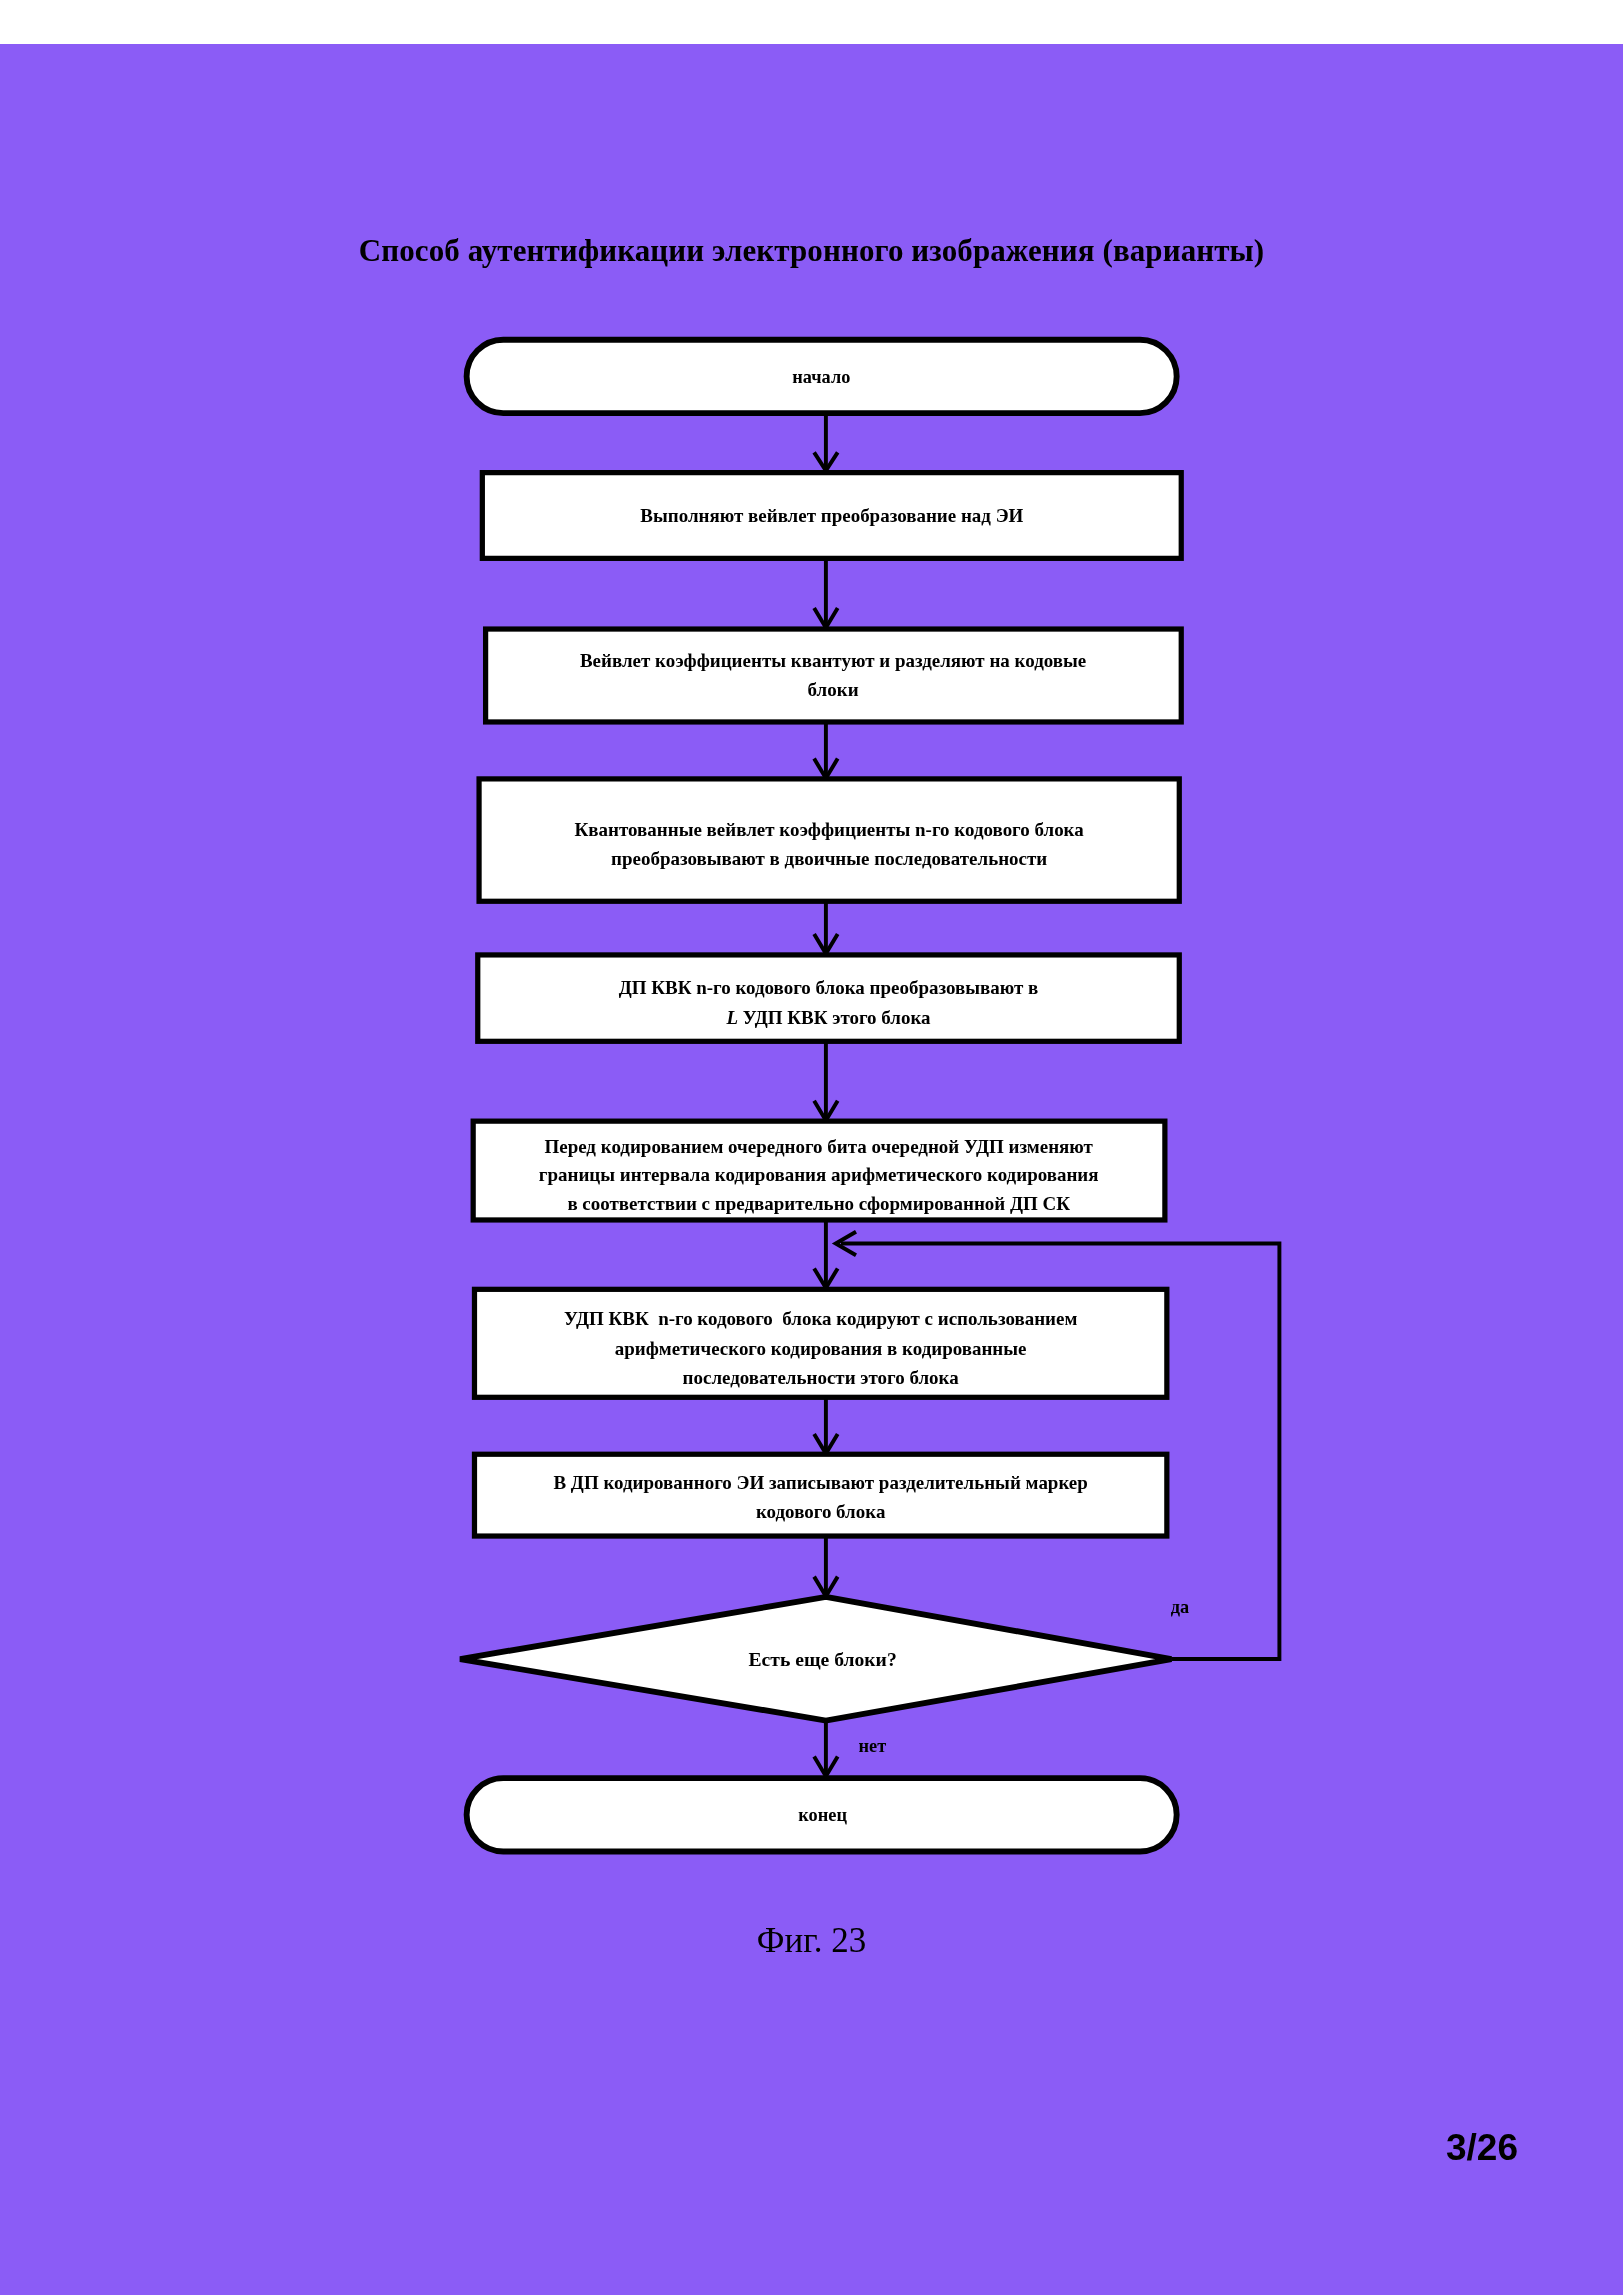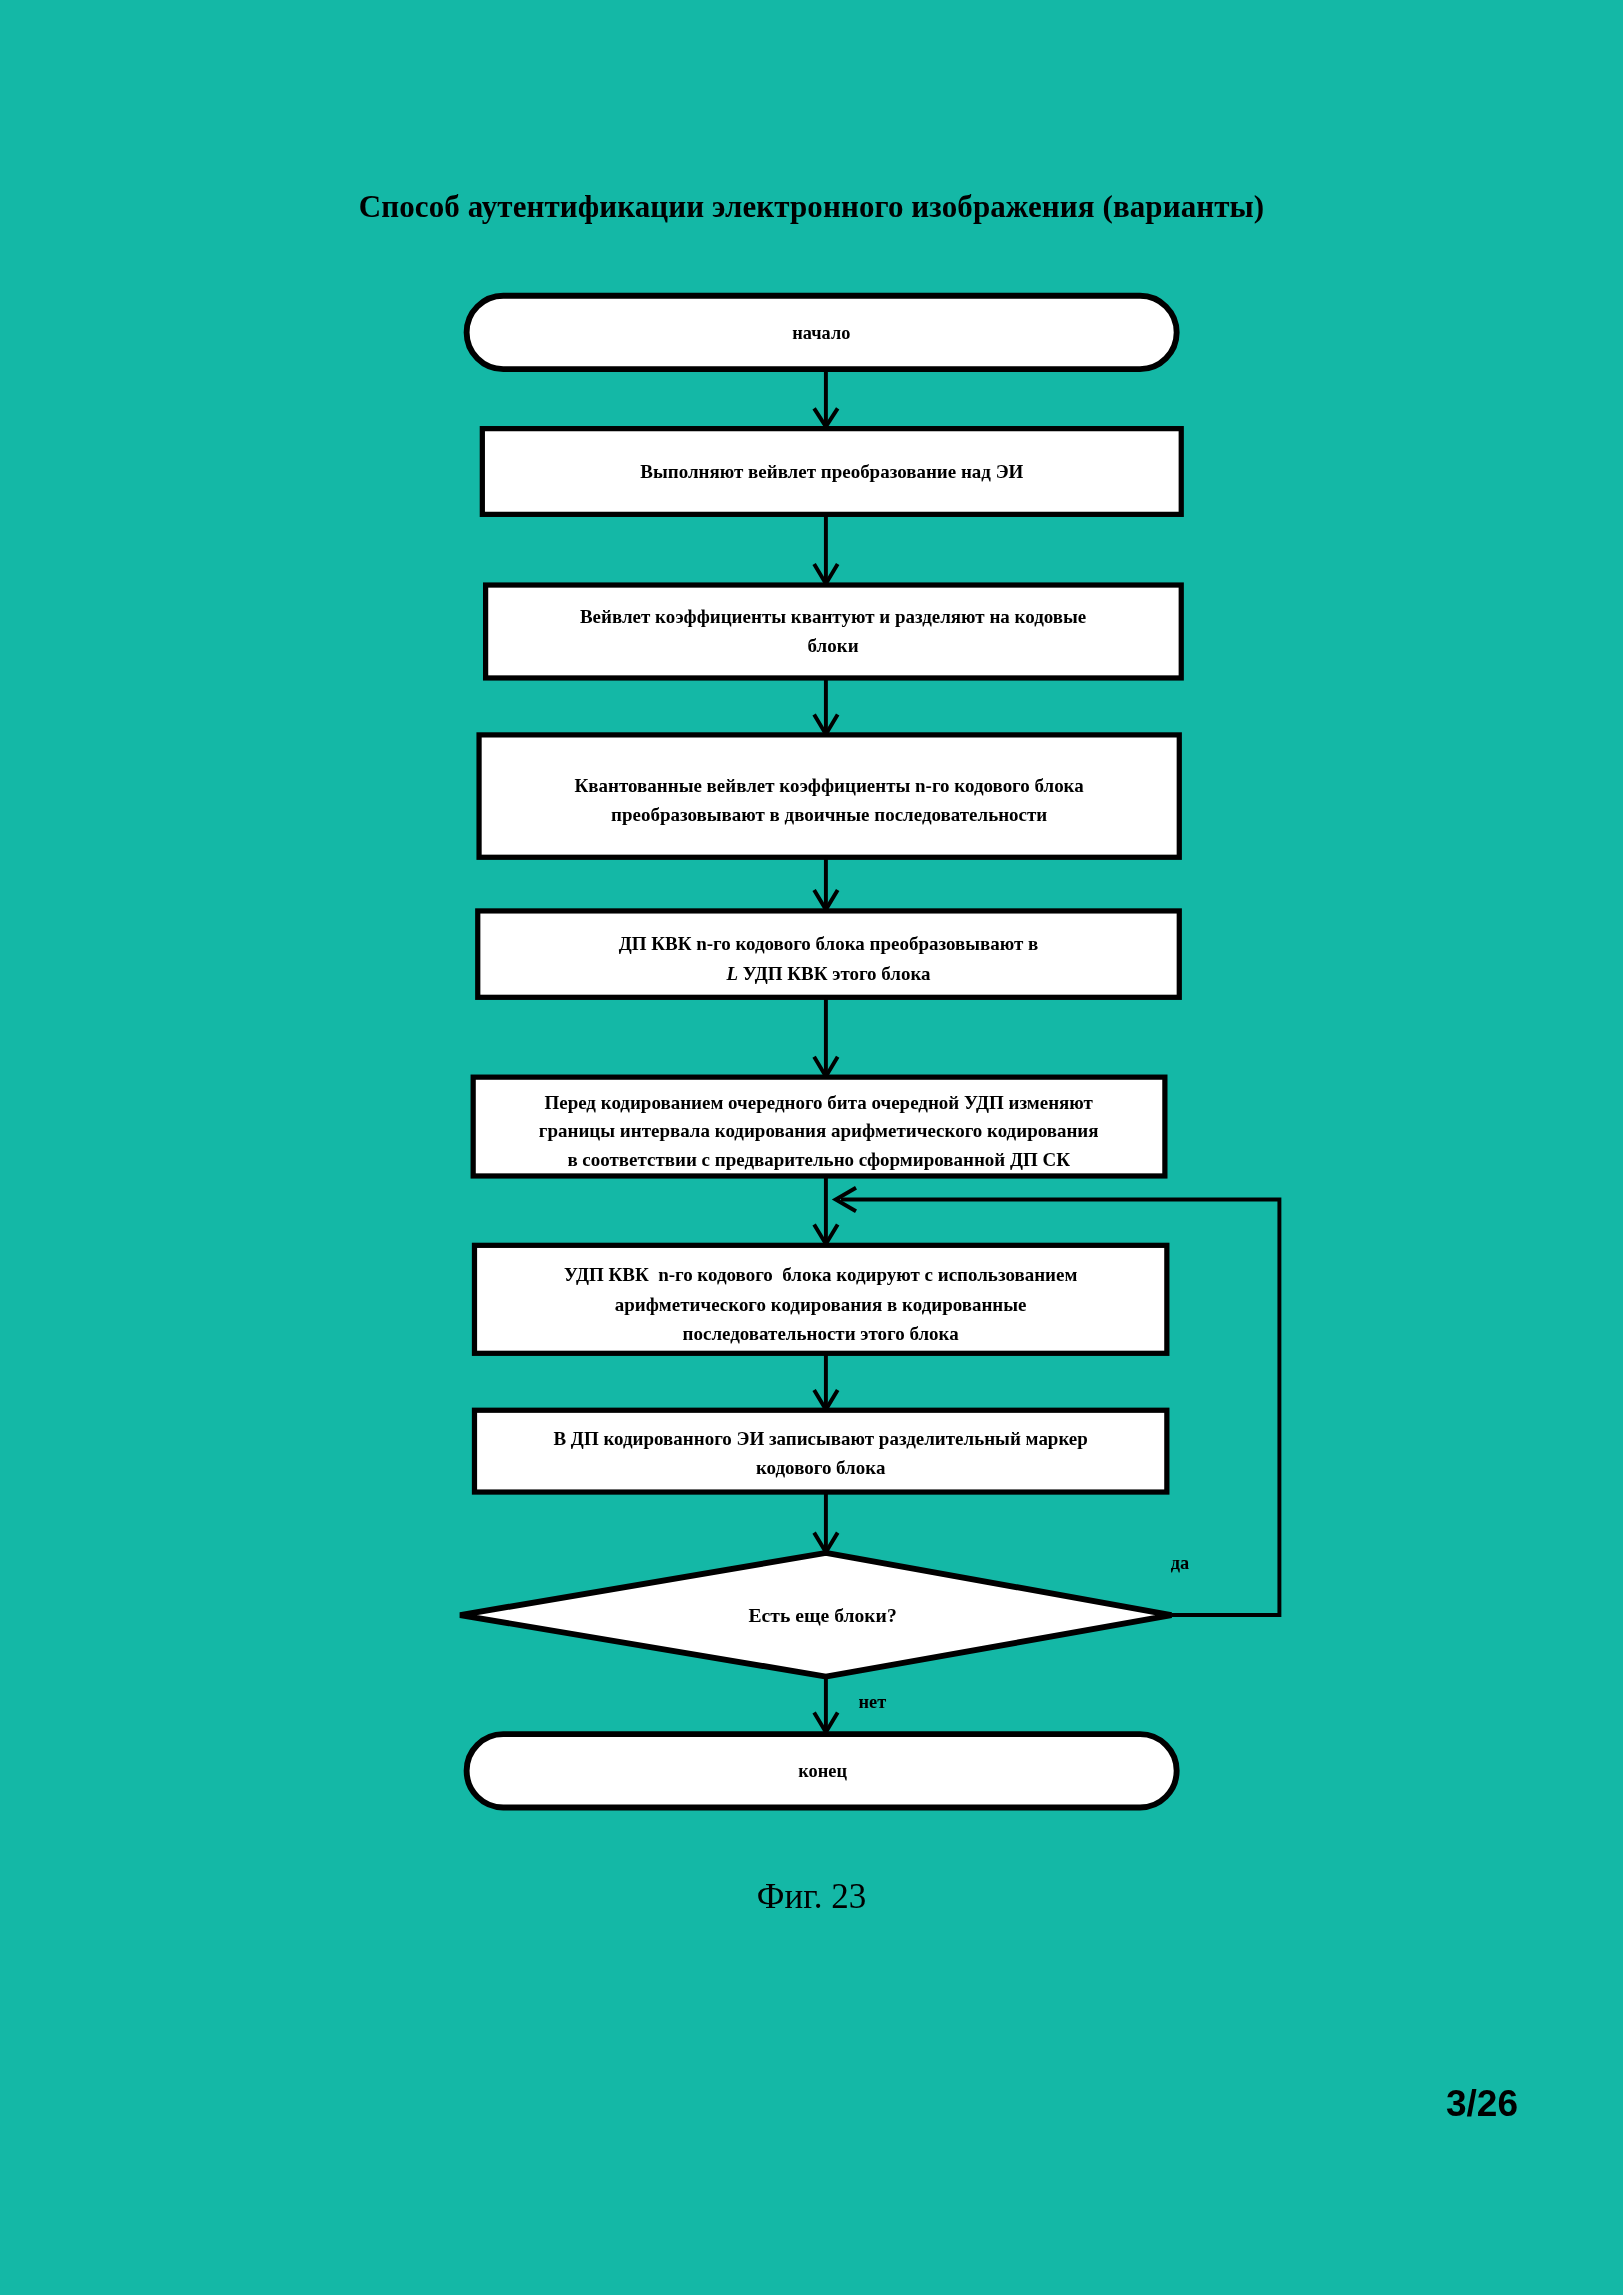--- a/index.html
+++ b/index.html
@@ -12,21 +12,22 @@
     height: 2295px;
     position: relative;
     font-family: "Liberation Serif", serif;
     color: #000000;
     overflow: hidden;
   }
 
   #page {
     position: absolute;
     inset: 0;
-    background: #14b8a6;
+    background: #8b5cf6;
+    margin-top: 44px;
   }
 
   
   #doc-title {
     position: absolute;
     left: 0;
     top: 189px;
     width: 1623px;
     text-align: center;
     font-family: "Liberation Serif", serif;

